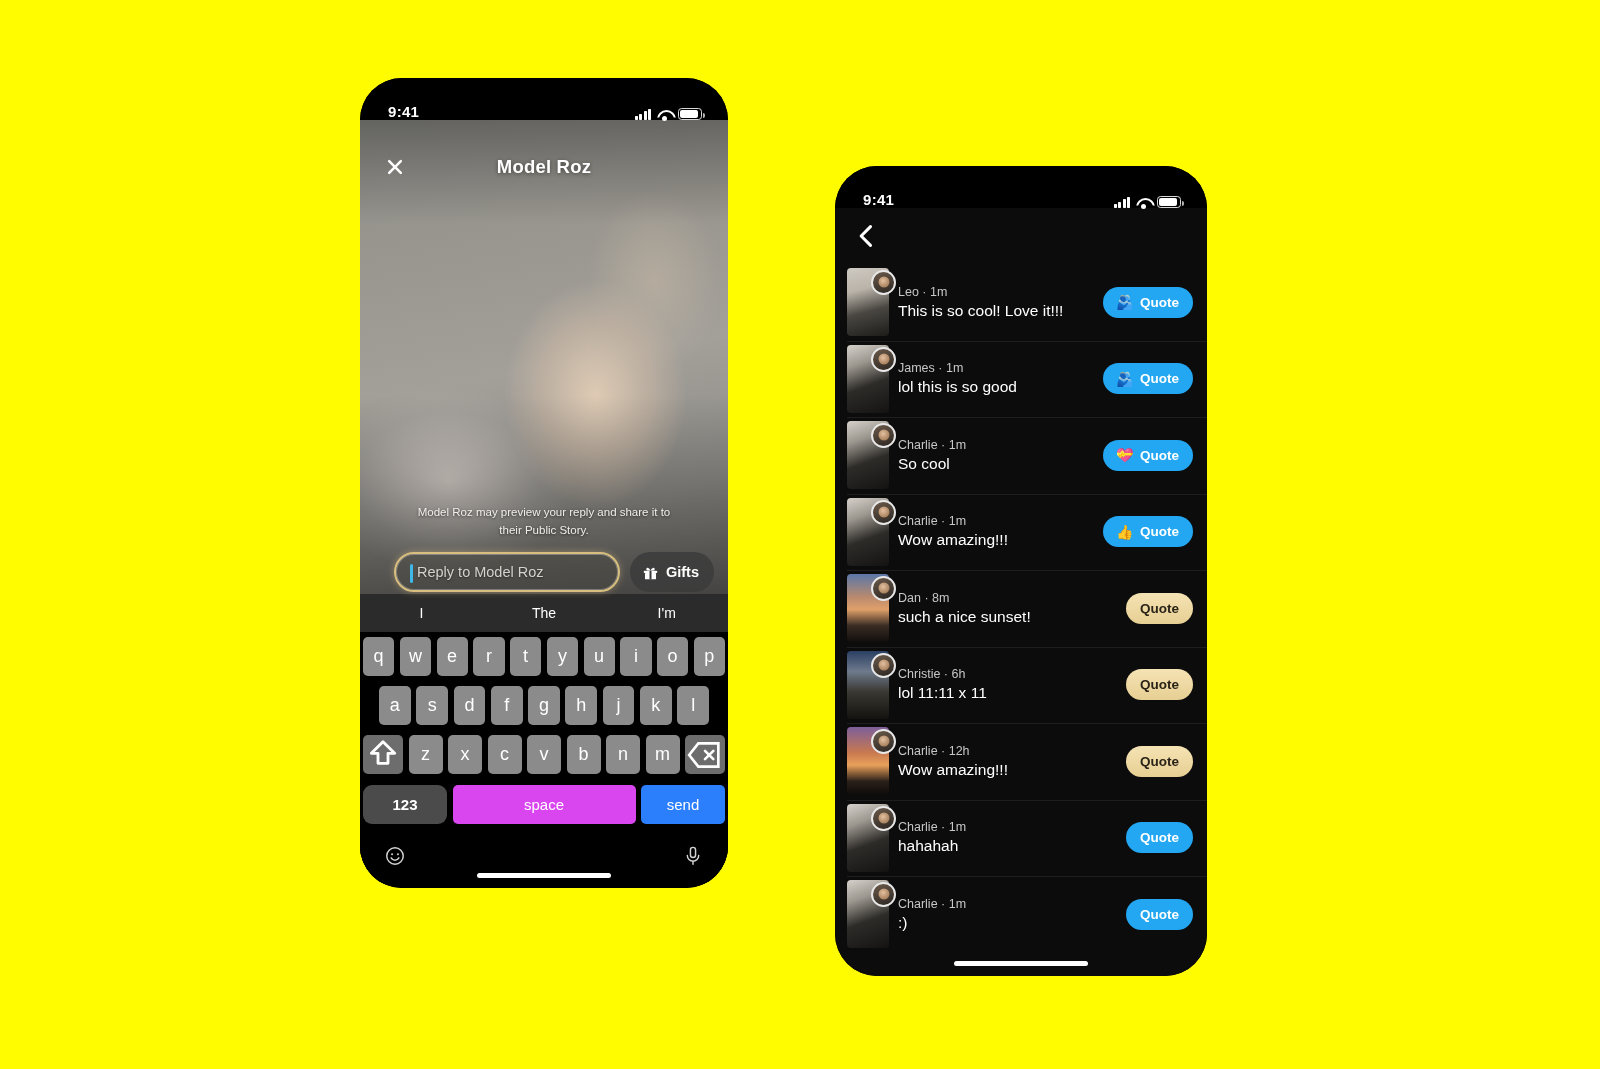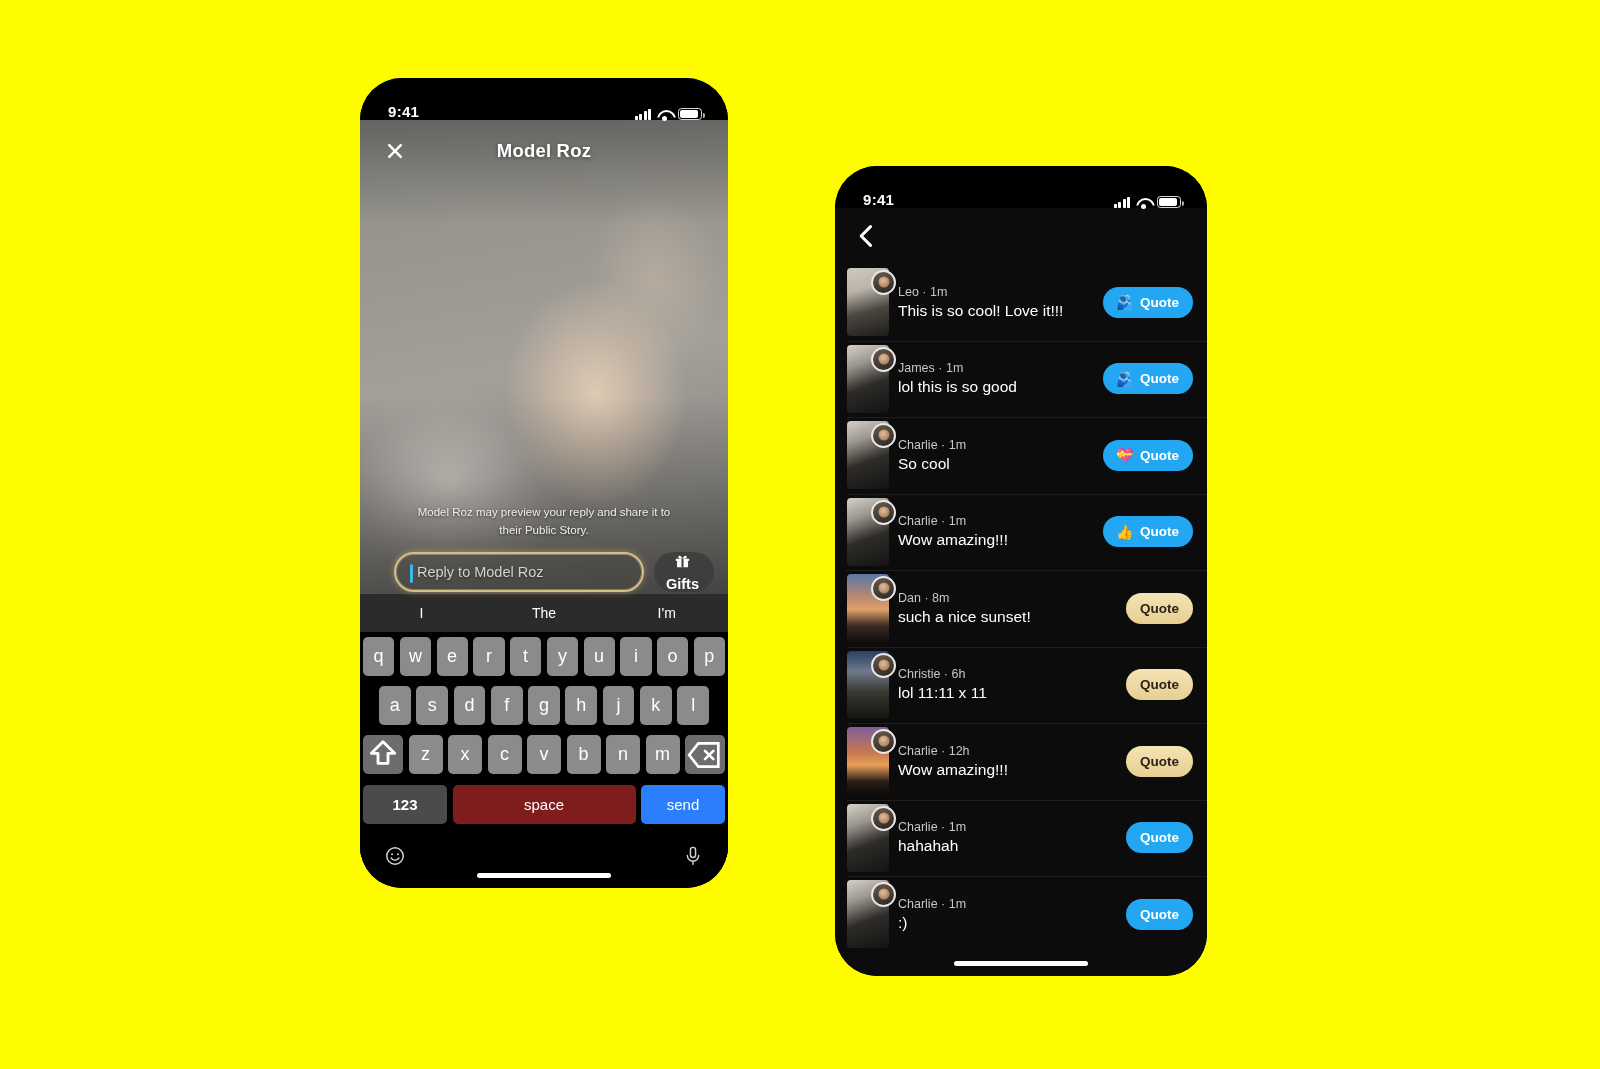--- a/index.html
+++ b/index.html
@@ -57,21 +57,21 @@
       radial-gradient(ellipse 120px 150px at 64% 58%, rgba(226,205,182,.95) 0%, rgba(205,186,166,.55) 48%, rgba(160,158,152,0) 76%),
       radial-gradient(ellipse 150px 110px at 24% 76%, rgba(222,214,208,.85) 0%, rgba(186,182,178,.25) 62%, rgba(160,158,152,0) 85%),
       radial-gradient(ellipse 90px 120px at 80% 34%, rgba(196,182,164,.6) 0%, rgba(160,158,152,0) 75%),
       linear-gradient(170deg, #8e8e8a 0%, #99968f 26%, #a3a09a 52%, #8d8b86 78%, #6f6d6a 100%);
   }
   .photo::after {
     content: ""; position: absolute; inset: 0;
     background: linear-gradient(to bottom, rgba(0,0,0,.30) 0%, rgba(0,0,0,0) 22%, rgba(0,0,0,0) 58%, rgba(0,0,0,.38) 100%);
   }
   .rep-header {
-    position: absolute; left: 0; top: 0; width: 100%; height: 62px;
+    position: absolute; left: 0; top: 16px; width: 100%; height: 62px;
     display: flex; align-items: center; z-index: 12;
   }
   .close-btn {
     position: absolute; left: 20px; width: 30px; height: 30px;
     display: flex; align-items: center; justify-content: center; cursor: pointer;
   }
   .close-btn svg { width: 20px; height: 20px; }
   .rep-title {
     width: 100%; text-align: center; color: #fff;
     font-size: 18.5px; font-weight: bold; letter-spacing: .2px;
@@ -94,21 +94,21 @@
     display: flex; align-items: center; padding: 0 15px; cursor: text; position: relative;
   }
   .caret {
     position: absolute; left: 14px; top: 10px; width: 2.5px; height: 19px;
     background: #3fb7e8; border-radius: 2px;
   }
   .reply-ph { color: #d6d3cd; font-size: 14.5px; padding-left: 6px; text-shadow: 0 1px 2px rgba(0,0,0,.45); }
   .gifts-btn {
     height: 40px; padding: 0 15px 0 12px; border-radius: 20px;
     background: rgba(58,58,58,.82);
-    display: flex; align-items: center; gap: 7px; cursor: pointer; flex-direction: column;
+    display: flex; align-items: center; gap: 7px; cursor: pointer;
   }
   .gifts-label { color: #fff; font-size: 14.5px; font-weight: bold; }
   .gift-ico { width: 17px; height: 17px; }
 
   
   .kb { position: absolute; left: 0; top: 474px; width: 100%; background: #000; }
   .suggest {
     height: 38px; background: #2b2b2b; display: flex; align-items: center;
   }
   .sug { flex: 1; text-align: center; color: #fff; font-size: 14px; cursor: pointer; position: relative; }
@@ -118,22 +118,22 @@
   .krow { display: flex; justify-content: center; gap: 5.5px; padding: 5px 3px; }
   .key {
     height: 39px; min-width: 29px; flex: 1; border-radius: 5px;
     background: #8b8b8b; color: #fff; font-size: 18px;
     display: flex; align-items: center; justify-content: center;
     cursor: pointer; box-shadow: 0 1px 0 rgba(0,0,0,.45);
   }
   .krow.r2 { padding-left: 19px; padding-right: 19px; }
   .key.wide { flex: 0 0 40px; background: #6d6d6d; }
   .krow.r4 { padding: 6px 3px 4px; gap: 5.5px; }
-  .key.num { flex: 0 0 84px; background: #4b4b4b; font-size: 15px; font-weight: bold; }
-  .key.space { flex: 1 1 auto; background: #7f1d1d; font-size: 15px; }
+  .key.num { flex: 0 0 84px; background: #4b4b4b; font-size: 15px; font-weight: bold; border-radius: 9px; }
+  .key.space { flex: 1 1 auto; background: #d946ef; font-size: 15px; }
   .key.send { flex: 0 0 84px; background: #2b7efc; font-size: 15px; }
   .kbbar {
     height: 56px; display: flex; align-items: center; justify-content: space-between;
     padding: 0 24px; background: #000;
   }
   .kbbar svg { width: 22px; height: 22px; cursor: pointer; }
 
   
   #phone-activity .screen { position: relative; width: 100%; height: 768px; background: #0c0c0c; overflow: hidden; }
   .act-header {

